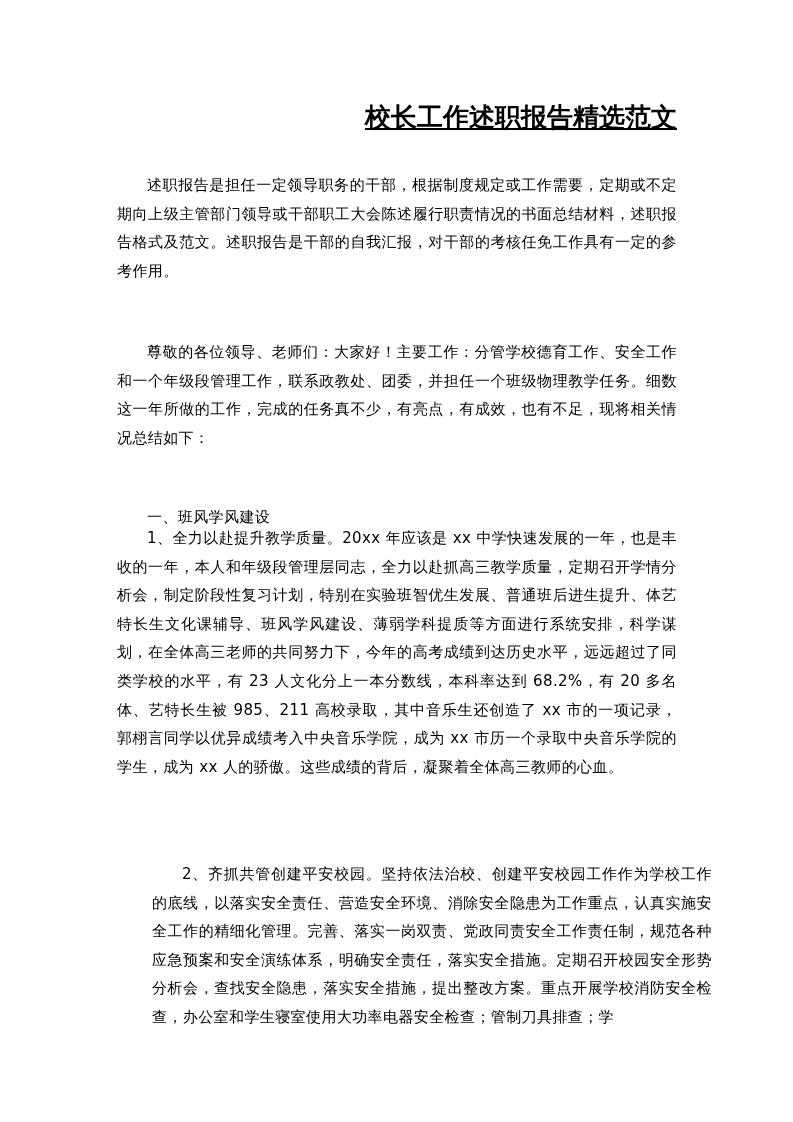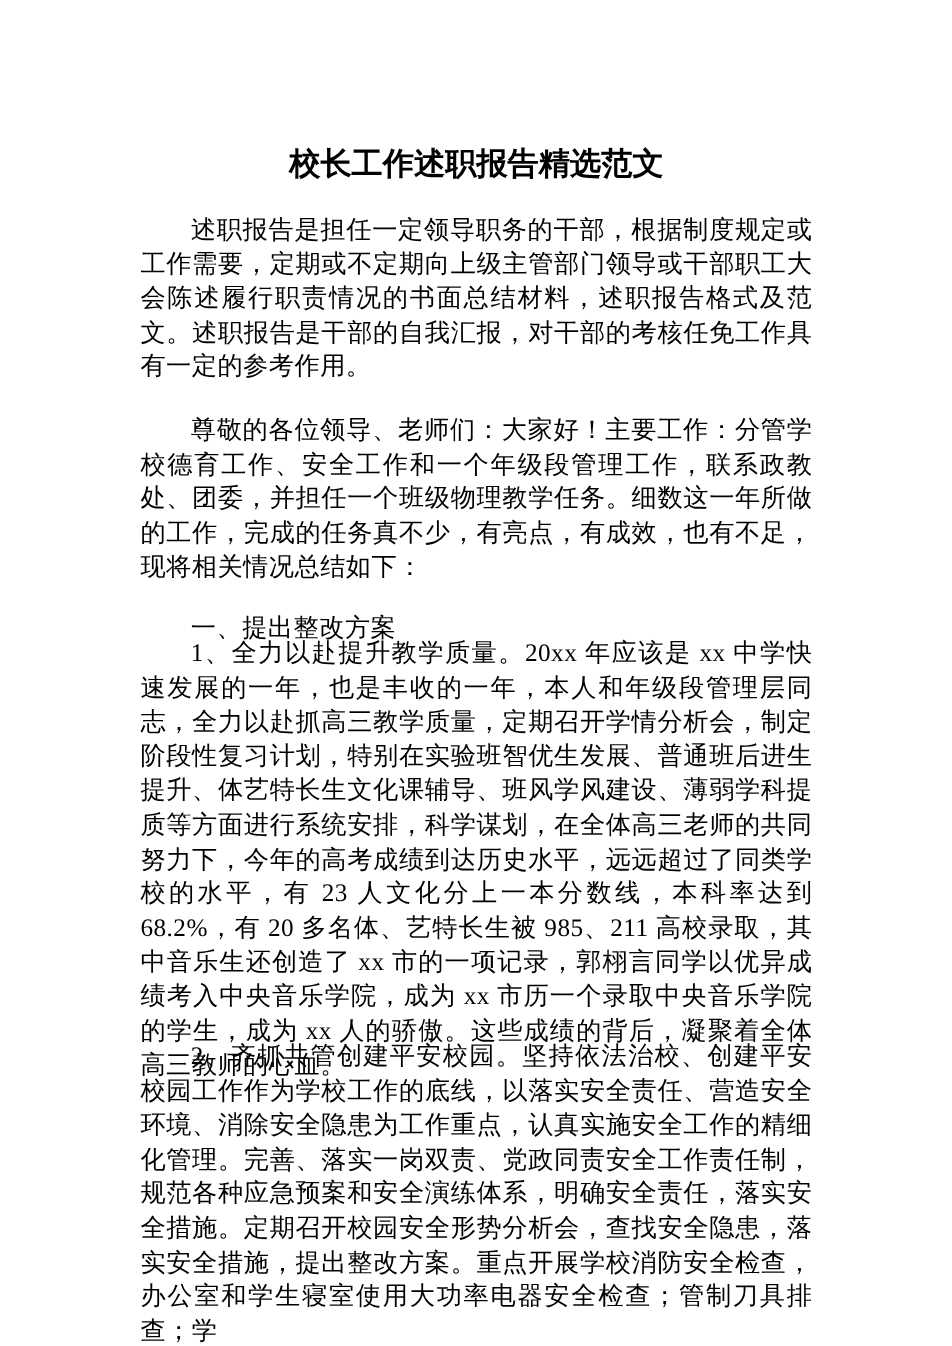--- a/index.html
+++ b/index.html
@@ -1,31 +1,31 @@
 <!DOCTYPE html>
 <html><head>
 <meta charset="utf-8">
 <style>
   html, body { margin: 0; padding: 0; background: #ffffff; }
   body { width: 793px; height: 1122px; position: relative; overflow: hidden;
          font-family: "DejaVu Sans", "Liberation Sans", sans-serif; color: #000; }
   .page { position: absolute; left: 117px; top: 0; width: 560px; }
-  .title { position: absolute; left: 0; top: 120px; width: 560px; text-align: center;
-           font-size: 26px; font-weight: bold; letter-spacing: 0px; line-height: 34px; }
-  .para { position: absolute; left: 0; width: 560px; font-size: 21px; line-height: 28.6px;
-          text-align: justify; text-indent: 2em; letter-spacing: 0.4px; font-family: Liberation Serif, serif; }
+  .title { position: absolute; left: 0; top: 100px; width: 560px; text-align: right;
+           font-size: 26px; font-weight: bold; letter-spacing: 0px; line-height: 34px; text-decoration: underline; }
+  .para { position: absolute; left: 0; width: 560px; font-size: 15px; line-height: 28.6px;
+          text-align: justify; text-indent: 2em; letter-spacing: 0.4px; }
   .p0 { top: 156px; }
   .p1 { top: 323px; }
   .p2 { top: 488px; }
   .p3 { top: 509px; }
-  .p4 { top: 845px; }
+  .p4 { top: 845px; margin-left: 35px; }
 </style>
 </head>
 <body>
 
 <div class="page">
   <div class="title">校长工作述职报告精选范文</div>
   <p class="para p0">述职报告是担任一定领导职务的干部，根据制度规定或工作需要，定期或不定期向上级主管部门领导或干部职工大会陈述履行职责情况的书面总结材料，述职报告格式及范文。述职报告是干部的自我汇报，对干部的考核任免工作具有一定的参考作用。</p>
   <p class="para p1">尊敬的各位领导、老师们：大家好！主要工作：分管学校德育工作、安全工作和一个年级段管理工作，联系政教处、团委，并担任一个班级物理教学任务。细数这一年所做的工作，完成的任务真不少，有亮点，有成效，也有不足，现将相关情况总结如下：</p>
-  <p class="para p2">一、提出整改方案</p>
+  <p class="para p2">一、班风学风建设</p>
   <p class="para p3">1、全力以赴提升教学质量。20xx 年应该是 xx 中学快速发展的一年，也是丰收的一年，本人和年级段管理层同志，全力以赴抓高三教学质量，定期召开学情分析会，制定阶段性复习计划，特别在实验班智优生发展、普通班后进生提升、体艺特长生文化课辅导、班风学风建设、薄弱学科提质等方面进行系统安排，科学谋划，在全体高三老师的共同努力下，今年的高考成绩到达历史水平，远远超过了同类学校的水平，有 23 人文化分上一本分数线，本科率达到 68.2%，有 20 多名体、艺特长生被 985、211 高校录取，其中音乐生还创造了 xx 市的一项记录，郭栩言同学以优异成绩考入中央音乐学院，成为 xx 市历一个录取中央音乐学院的学生，成为 xx 人的骄傲。这些成绩的背后，凝聚着全体高三教师的心血。</p>
   <p class="para p4">2、齐抓共管创建平安校园。坚持依法治校、创建平安校园工作作为学校工作的底线，以落实安全责任、营造安全环境、消除安全隐患为工作重点，认真实施安全工作的精细化管理。完善、落实一岗双责、党政同责安全工作责任制，规范各种应急预案和安全演练体系，明确安全责任，落实安全措施。定期召开校园安全形势分析会，查找安全隐患，落实安全措施，提出整改方案。重点开展学校消防安全检查，办公室和学生寝室使用大功率电器安全检查；管制刀具排查；学</p>
 </div>
 
 </body></html>

